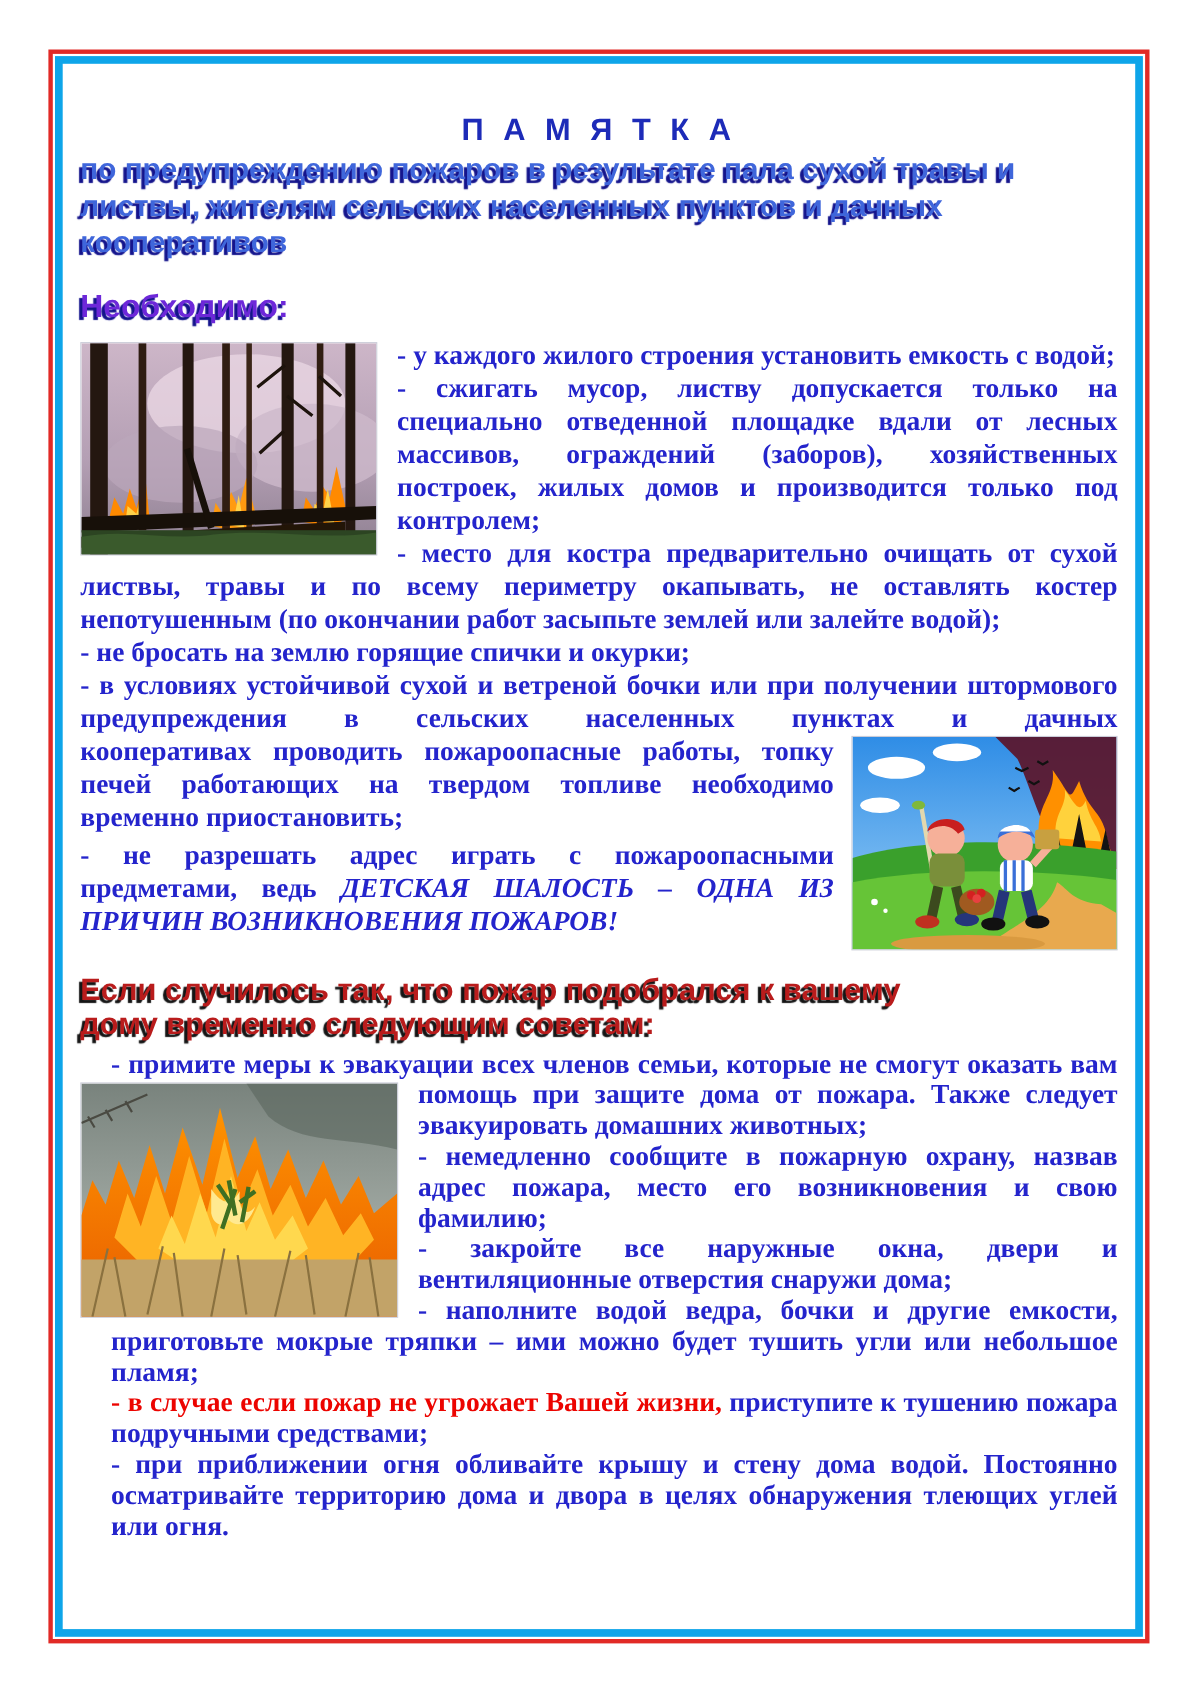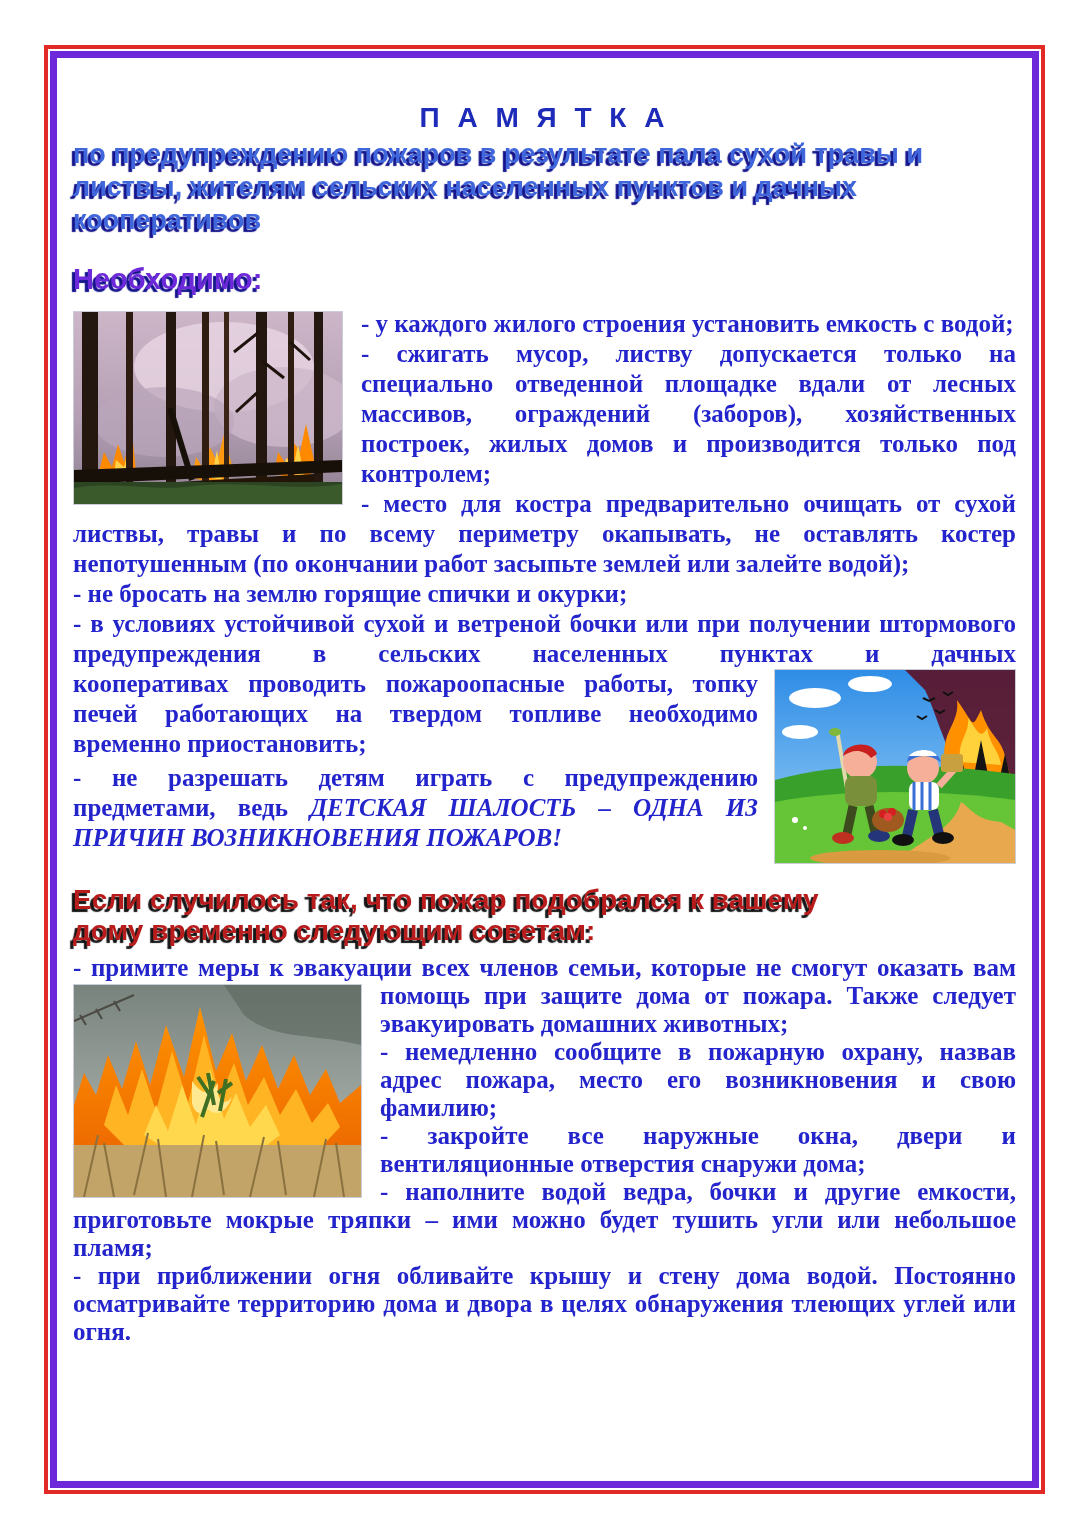--- a/index.html
+++ b/index.html
@@ -1,39 +1,39 @@
 <!DOCTYPE html>
 <html lang="ru"><head>
 <meta charset="utf-8">
 <style>
   html,body{margin:0;padding:0;background:#ffffff;}
   .page{position:relative;width:1086px;height:1536px;background:#ffffff;overflow:hidden;
         font-family:"Liberation Serif",serif;}
   .frame-outer{position:absolute;left:44px;top:45px;right:41px;bottom:42px;
         border:4px solid #e12a26;}
   .frame-inner{position:absolute;left:2px;top:2px;right:2px;bottom:2px;
-        border:7px solid #6d28d9;overflow:hidden;}
+        border:7px solid #0ea5e9;overflow:hidden;}
   .content{padding:44px 16px 0 16px;}
 
   .title{margin:0 0 4px 0;text-align:center;color:#1d2bb8;
         font-family:"Liberation Sans",sans-serif;font-weight:bold;
         font-size:28px;line-height:32px;letter-spacing:5px;}
   .subtitle{margin:0 0 26px 0;color:#3f66db;
         font-family:"Liberation Sans",sans-serif;font-weight:bold;
         font-size:27px;line-height:33px;text-shadow:-3px 3px 1px #14148c;}
   .blue-head{margin:0 0 14px 0;color:#6d28d9;
         font-family:"Liberation Sans",sans-serif;font-weight:bold;
         font-size:29px;line-height:32px;text-shadow:-3px 3px 1px #14148c;}
   .red-head{margin:18px 0 8px 0;color:#b91c1c;max-width:760px;
         font-family:"Liberation Sans",sans-serif;font-weight:bold;
         font-size:28px;line-height:31px;text-shadow:-3px 3px 1px #151515;}
 
   p.body{margin:0;color:#2424cc;font-weight:bold;font-size:25px;
         line-height:30px;text-align:justify;}
-  .sec2 p.body{line-height:28px;}
+  .sec2 p.body{line-height:28px;margin-left:28px;}
   p.just-last{text-align-last:justify;}
   p.gap-top{margin-top:4px;}
   .italic{font-style:italic;}
   .red-text{color:#ec0400;}
 
   .flow::after{content:"";display:block;clear:both;}
   .photo{display:block;border:1px solid #caccd8;}
   .photo-left{float:left;margin:2px 18px 2px 0;}
   .photo-right{float:right;margin:0 0 2px 16px;}
 </style>
@@ -135,21 +135,21 @@
             <path d="M164 116 L182 96" stroke="#f6b099" stroke-width="7"></path>
             <rect x="166" y="84" width="22" height="18" rx="3" fill="#c8a040"></rect>
             <path d="M138 140 L132 166 M158 140 L164 164" stroke="#25357a" stroke-width="10"></path>
             <ellipse cx="128" cy="170" rx="11" ry="6" fill="#111111"></ellipse>
             <ellipse cx="168" cy="168" rx="11" ry="6" fill="#111111"></ellipse>
             <circle cx="20" cy="150" r="3" fill="#ffffff"></circle>
               <circle cx="30" cy="158" r="2" fill="#ffffff"></circle>
           </svg>
 
           <p class="body">кооперативах проводить пожароопасные работы, топку печей работающих на твердом топливе необходимо временно приостановить;</p>
-          <p class="body gap-top"><span>- не разрешать детям играть с предупреждению предметами, ведь </span><span class="italic">ДЕТСКАЯ ШАЛОСТЬ – ОДНА ИЗ ПРИЧИН ВОЗНИКНОВЕНИЯ ПОЖАРОВ!</span></p>
+          <p class="body gap-top"><span>- не разрешать адрес играть с пожароопасными предметами, ведь </span><span class="italic">ДЕТСКАЯ ШАЛОСТЬ – ОДНА ИЗ ПРИЧИН ВОЗНИКНОВЕНИЯ ПОЖАРОВ!</span></p>
         </div>
 
         <h2 class="red-head"><span>Если случилось так, что пожар подобрался к вашему</span><br><span>дому временно следующим советам:</span></h2>
 
         <div class="sec2">
           <p class="body just-last">- примите меры к эвакуации всех членов семьи, которые не смогут оказать вам</p>
 
           <div class="flow">
             <svg class="photo photo-left" role="img" width="287" height="212" viewBox="0 0 287 212" preserveAspectRatio="none" aria-label="Фото: горение сухой травы">
               <defs>
@@ -173,19 +173,20 @@
               <path d="M128 132 L140 96 M140 120 L134 88 M146 126 L152 94 M136 110 L124 92 M144 108 L158 98" stroke="#3f6f22" stroke-width="4" fill="none"></path>
               <path d="M0 36 L60 10 M6 30 l6 10 M22 24 l6 10 M40 16 l6 10" stroke="#4a4a42" stroke-width="2" fill="none"></path>
             </svg>
 
             <p class="body">помощь при защите дома от пожара. Также следует эвакуировать домашних животных;</p>
             <p class="body">- немедленно сообщите в пожарную охрану, назвав адрес пожара, место его возникновения и свою фамилию;</p>
             <p class="body">- закройте все наружные окна, двери и вентиляционные отверстия снаружи дома;</p>
             <p class="body">- наполните водой ведра, бочки и другие емкости, приготовьте мокрые тряпки – ими можно будет тушить угли или небольшое пламя;</p>
           </div>
 
+          <p class="body"><span class="red-text">- в случае если пожар не угрожает Вашей жизни,</span><span> приступите к тушению пожара подручными средствами;</span></p>
           <p class="body">- при приближении огня обливайте крышу и стену дома водой. Постоянно осматривайте территорию дома и двора в целях обнаружения тлеющих углей или огня.</p>
         </div>
 
       </div>
     </div>
   </div>
 </div>
 
 </body></html>

